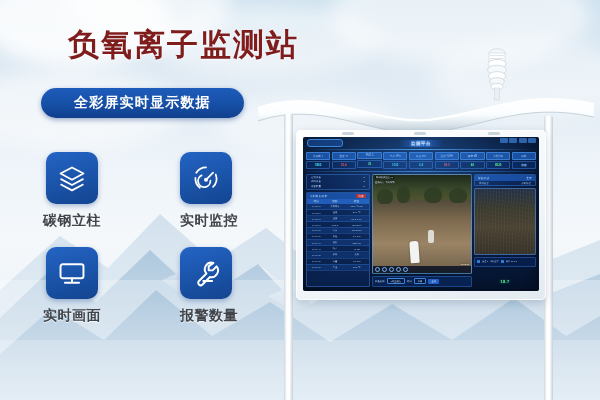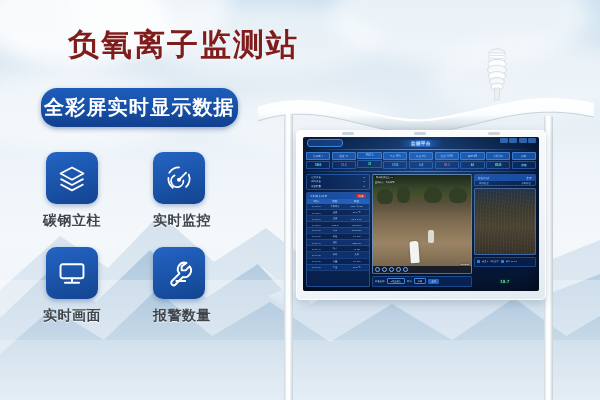--- a/index.html
+++ b/index.html
@@ -145,28 +145,28 @@
   .headline{
     position:absolute;left:30px;top:24px;
     font-size:31px;font-weight:bold;letter-spacing:2px;color:#7f1d1d;
     text-shadow:0 1px 2px rgba(255,255,255,.75);
     font-family:"DejaVu Sans","Liberation Sans",sans-serif;
     margin-left:38px;
   }
   .badge{
     position:absolute;left:41px;top:88px;
     background:linear-gradient(180deg,#1e5cbb 0%,#164fa6 55%,#113f8c 100%);
-    color:#ffffff;font-size:20px;font-weight:bold;letter-spacing:1.2px;
-    padding:6px 3px;border-radius:16px;
+    color:#ffffff;font-size:14px;font-weight:bold;letter-spacing:1.2px;
+    padding:6px 33px;border-radius:16px;
     box-shadow:0 2px 5px rgba(20,60,130,.4);
     font-family:"DejaVu Sans","Liberation Sans",sans-serif;
   }
 
   .features{position:absolute;left:46px;top:152px;width:210px;}
-  .frow{display:flex;gap:55px;margin-bottom:17px;}
+  .frow{display:flex;gap:82px;margin-bottom:17px;}
   .fitem{width:52px;text-align:center;}
   .ficon{
     width:52px;height:52px;border-radius:10px;
     background:linear-gradient(165deg,#2464c4 0%,#1a53a8 55%,#134490 100%);
     display:flex;align-items:center;justify-content:center;
     box-shadow:0 2px 5px rgba(25,65,140,.35);
   }
   .flabel{
     margin-top:8px;font-size:14px;color:#40454b;font-weight:bold;letter-spacing:.5px;white-space:nowrap;
     text-shadow:0 1px 1px rgba(255,255,255,.8);

